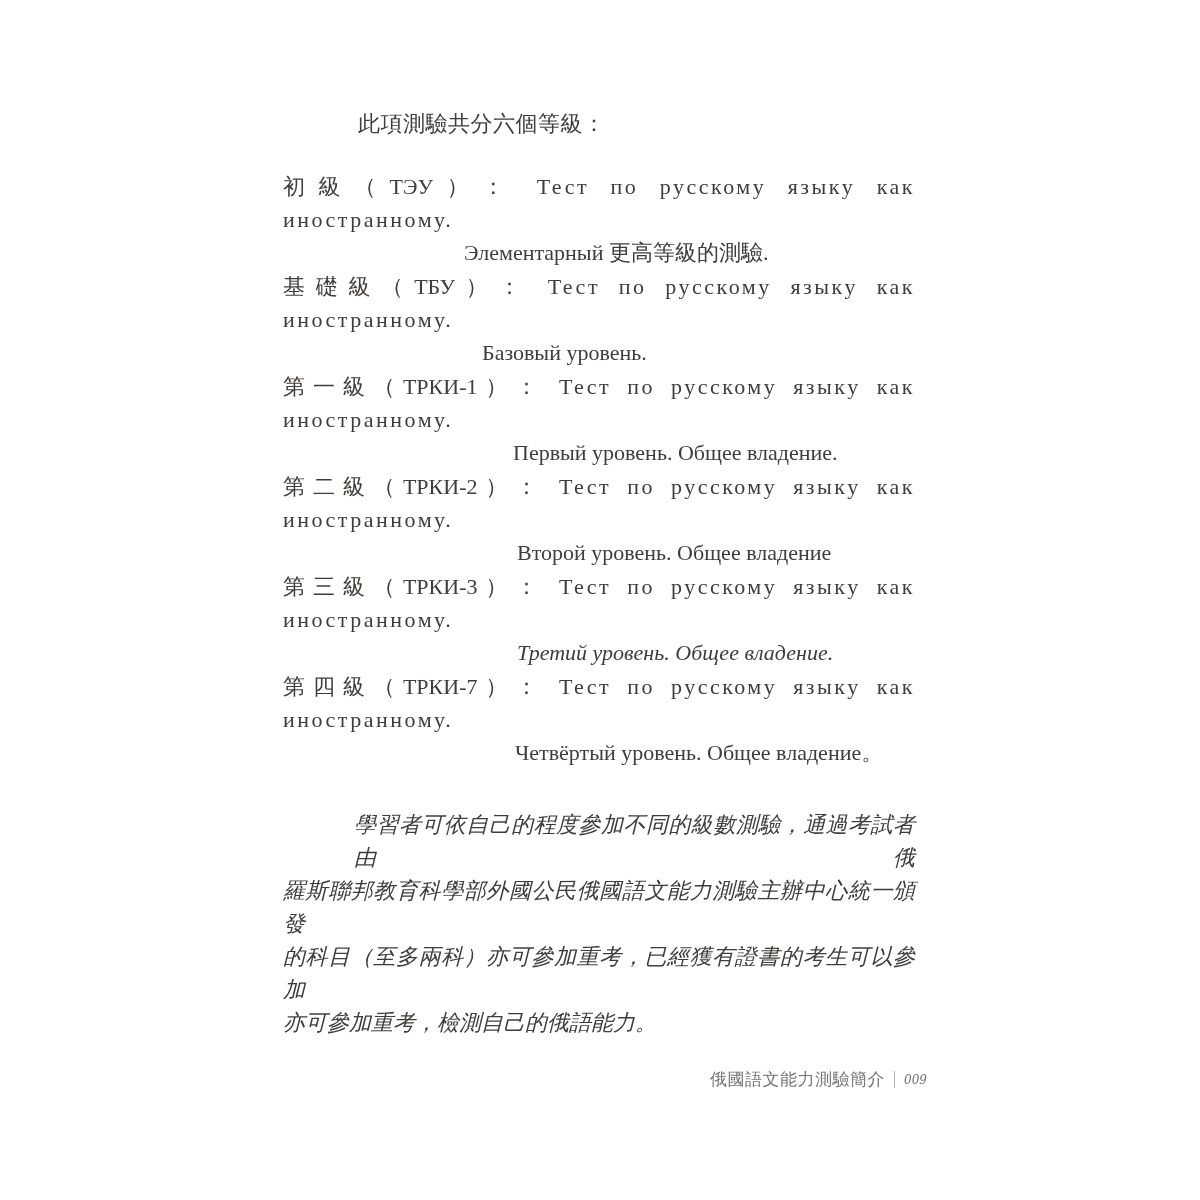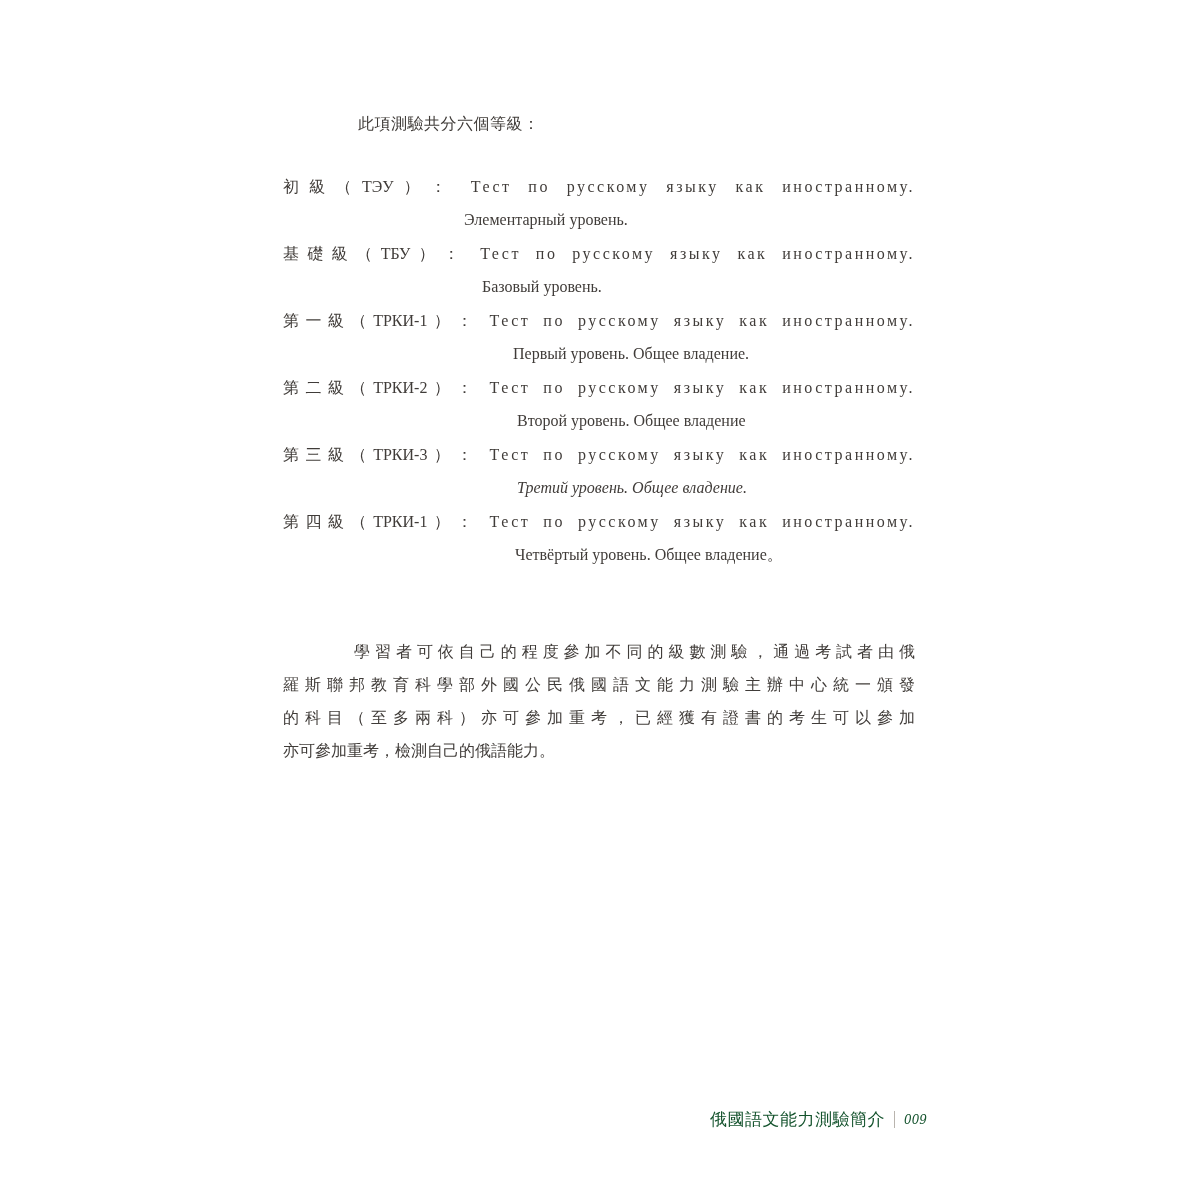--- a/index.html
+++ b/index.html
@@ -11,21 +11,21 @@
     background: #ffffff;
     overflow: hidden;
     font-family: "Liberation Serif", "DejaVu Serif", serif;
   }
   .content {
     position: absolute;
     left: 283px;
     top: 107px;
     width: 632px;
     color: #403c39;
-    font-size: 16px;
+    font-size: 22px;
     line-height: 33px;
   }
   .heading {
     padding-left: 75px;
     margin-bottom: 30px;
     letter-spacing: 0.5px;
   }
   .level { margin-bottom: 1px; }
   .level .l1 {
     text-align: justify;
@@ -33,34 +33,34 @@
     text-justify: inter-word;
   }
   .level .l1 .ru { letter-spacing: 2.5px; }
   .level .l2 { text-align: left; }
   .level.r0 .l2 { padding-left: 181px; }
   .level.r1 .l2 { padding-left: 199px; }
   .level.r2 .l2 { padding-left: 230px; }
   .level.r3 .l2 { padding-left: 234px; }
   .level.r4 .l2 { padding-left: 234px; font-style: italic; }
   .level.r5 .l2 { padding-left: 232px; }
-  .para { margin-top: 64px; }
+  .para { margin-top: 39px; font-style: italic; }
   .para .pl {
     text-align: justify;
     text-align-last: justify;
   }
   .para .pl.first { padding-left: 71px; }
   .para .pl.last  { text-align: left; text-align-last: left; }
   .footer {
     position: absolute;
-    top: 1108px;
+    top: 1068px;
     right: 273px;
     display: flex;
     align-items: center;
-    color: #14532d;
+    color: #737373;
   }
   .footer .ch {
     font-size: 17px;
     letter-spacing: 0.5px;
   }
   .footer .divider {
     width: 1px;
     height: 17px;
     background: #b9b4ae;
     margin: 0 9px;
@@ -77,21 +77,21 @@
 <div class="page">
   <div class="content">
 
     <div class="heading">此項測驗共分六個等級：</div>
 
     <div class="level r0">
       <div class="l1">
         <span class="zh">初級（ТЭУ）：</span>
         <span class="ru">Тест по русскому языку как иностранному.</span>
       </div>
-      <div class="l2">Элементарный уровень.</div>
+      <div class="l2">Элементарный 更高等級的測驗.</div>
     </div>
 
     <div class="level r1">
       <div class="l1">
         <span class="zh">基礎級（ТБУ）：</span>
         <span class="ru">Тест по русскому языку как иностранному.</span>
       </div>
       <div class="l2">Базовый уровень.</div>
     </div>
 
@@ -114,21 +114,21 @@
     <div class="level r4">
       <div class="l1">
         <span class="zh">第三級（ТРКИ-3）：</span>
         <span class="ru">Тест по русскому языку как иностранному.</span>
       </div>
       <div class="l2">Третий уровень. Общее владение.</div>
     </div>
 
     <div class="level r5">
       <div class="l1">
-        <span class="zh">第四級（ТРКИ-1）：</span>
+        <span class="zh">第四級（ТРКИ-7）：</span>
         <span class="ru">Тест по русскому языку как иностранному.</span>
       </div>
       <div class="l2">Четвёртый уровень. Общее владение。</div>
     </div>
 
     <div class="para">
       <div class="pl first">學習者可依自己的程度參加不同的級數測驗，通過考試者由俄</div>
       <div class="pl">羅斯聯邦教育科學部外國公民俄國語文能力測驗主辦中心統一頒發</div>
       <div class="pl">的科目（至多兩科）亦可參加重考，已經獲有證書的考生可以參加</div>
       <div class="pl last">亦可參加重考，檢測自己的俄語能力。</div>

